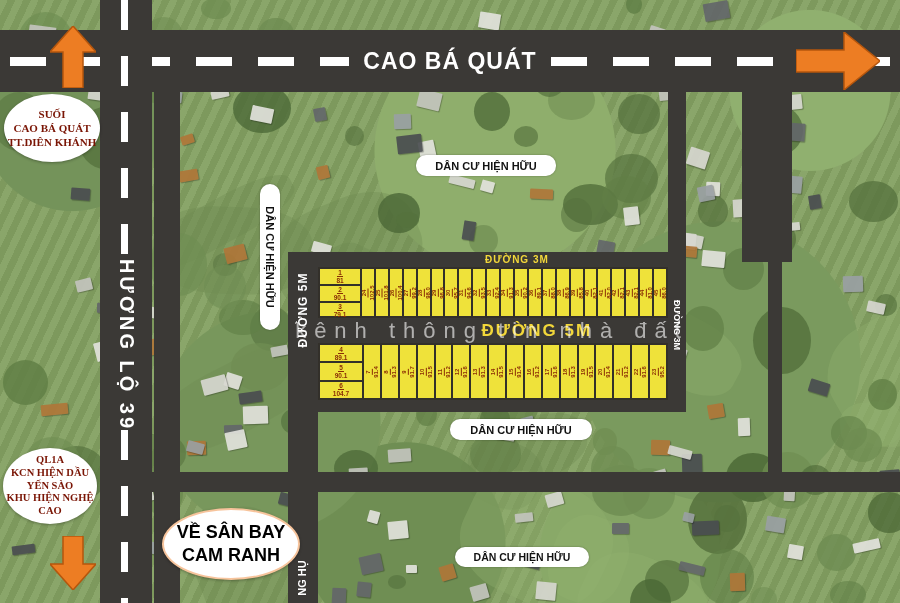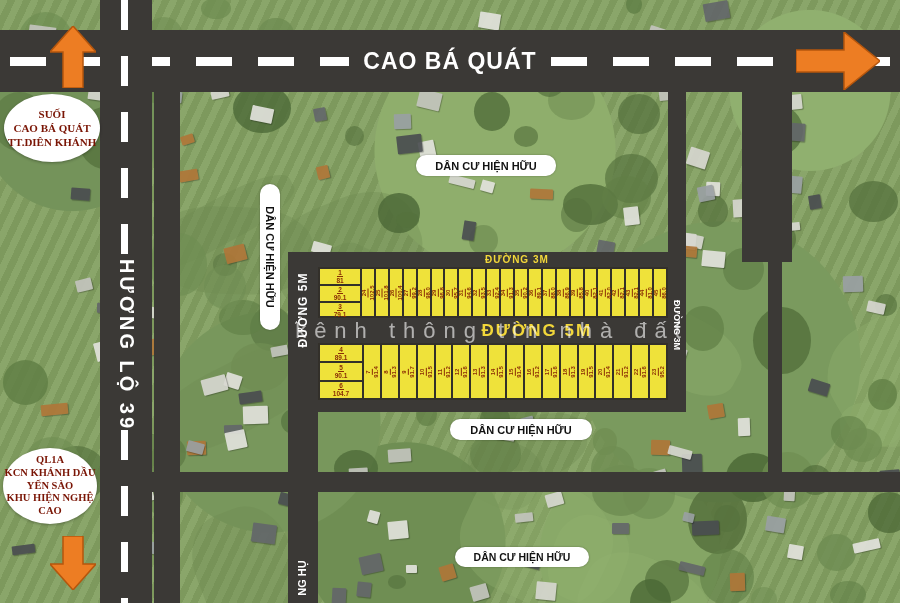--- a/index.html
+++ b/index.html
@@ -737,24 +737,28 @@
   <div class="pill pill-mid">DÂN CƯ HIỆN HỮU</div>
   <div class="pill pill-bottom">DÂN CƯ HIỆN HỮU</div>
 
   <div class="oval oval-cbq">
     <span class="ln">SUỐI</span>
     <span class="ln">CAO BÁ QUÁT</span>
     <span class="ln">TT.DIÊN KHÁNH</span>
   </div>
   <div class="oval oval-ql1a">
     <span class="ln">QL1A</span>
-    <span class="ln">KCN KHÁNH DẦU</span>
+    <span class="ln">KCN HIỆN DẦU</span>
     <span class="ln">YẾN SÀO</span>
     <span class="ln">KHU HIỆN NGHỆ</span>
     <span class="ln">CAO</span>
+  </div>
+  <div class="oval oval-cr">
+    <span class="ln">VỀ SÂN BAY</span>
+    <span class="ln">CAM RANH</span>
   </div>
 
   <svg class="arrow a-up" width="46" height="62">
     <polygon points="23,0 46,26 33,26 33,62 13,62 13,26 0,26" fill="#ed7d23" stroke="#b5560d" stroke-width="1.5"></polygon>
   </svg>
   <svg class="arrow a-right" width="84" height="58">
     <polygon points="0,18 48,18 48,0 84,29 48,58 48,40 0,40" fill="#ed7d23" stroke="#b5560d" stroke-width="1.5"></polygon>
   </svg>
   <svg class="arrow a-down" width="46" height="54">
     <polygon points="13,0 33,0 33,28 46,28 23,54 0,28 13,28" fill="#ed7d23" stroke="#b5560d" stroke-width="1.5"></polygon>

